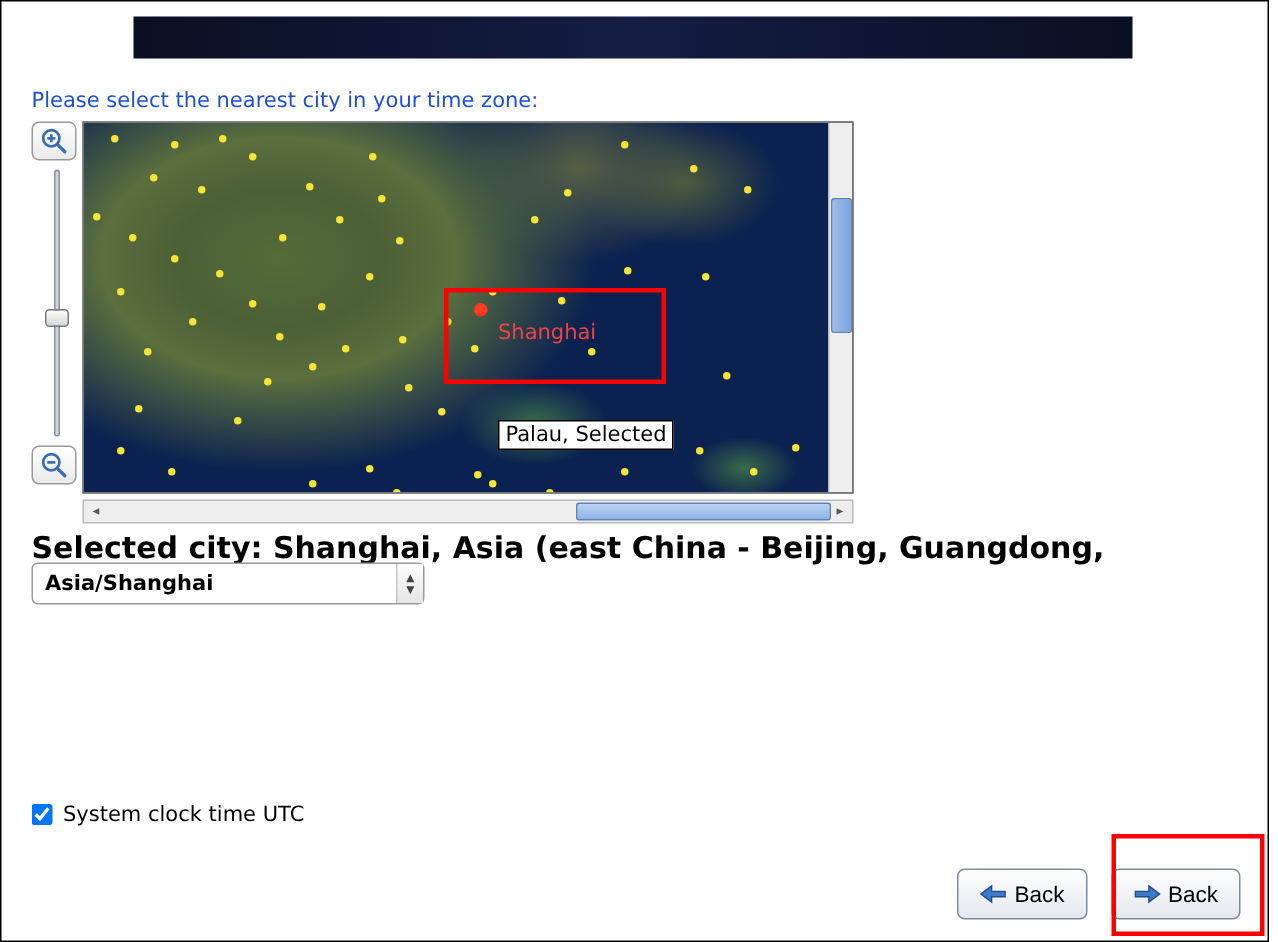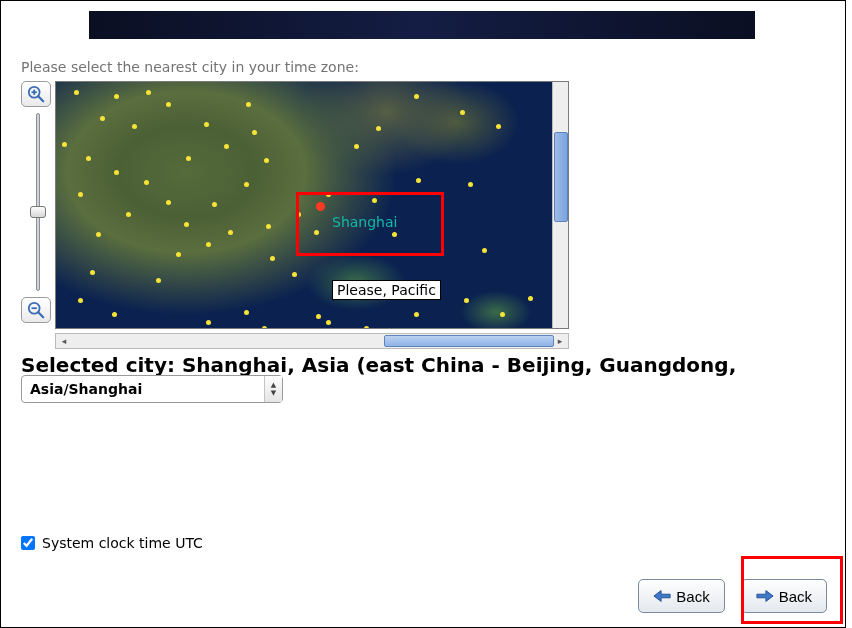--- a/index.html
+++ b/index.html
@@ -26,21 +26,21 @@
       left: 88px;
       width: 666px;
       height: 28px;
       background: linear-gradient(to right, #0a0f22, #141d44, #0a0f22);
     }
     .prompt {
       position: absolute;
       top: 58px;
       left: 20px;
       font-size: 14px;
-      color: #737373;
+      color: #1d4ed8;
     }
     .map-area {
       position: absolute;
       top: 80px;
       left: 20px;
       width: 548px;
       height: 268px;
     }
     .zoom-col {
       position: absolute;
@@ -158,21 +158,21 @@
       width: 148px; height: 64px;
     }
     .red-box.next {
       position: absolute;
       top: 555px; left: 740px;
       width: 102px; height: 68px;
     }
     .shanghai-label {
       position: absolute;
       top: 132px; left: 276px;
-      color: #14b8a6;
+      color: #ef4444;
       font-size: 14px;
     }
     .tooltip {
       position: absolute;
       top: 198px; left: 276px;
       background: #fff;
       border: 1px solid #000;
       padding: 1px 4px;
       font-size: 14px;
       color: #000;
@@ -342,21 +342,21 @@
           <div class="city-dot" style="left: 150px; top: 238px;"></div>
           <div class="city-dot" style="left: 100px; top: 196px;"></div>
         </div>
       <div class="vscroll">
         <div class="thumb"></div>
       </div>
 
       <div class="red-dot"></div>
       <div class="red-box shanghai"></div>
       <div class="shanghai-label">Shanghai</div>
-      <div class="tooltip">Please, Pacific</div>
+      <div class="tooltip">Palau, Selected</div>
     </div>
 
     <div class="hscroll">
       <div class="arrow left">◂</div>
       <div class="thumb"></div>
       <div class="arrow right">▸</div>
     </div>
   </div>
 
   <div class="selected-line">

